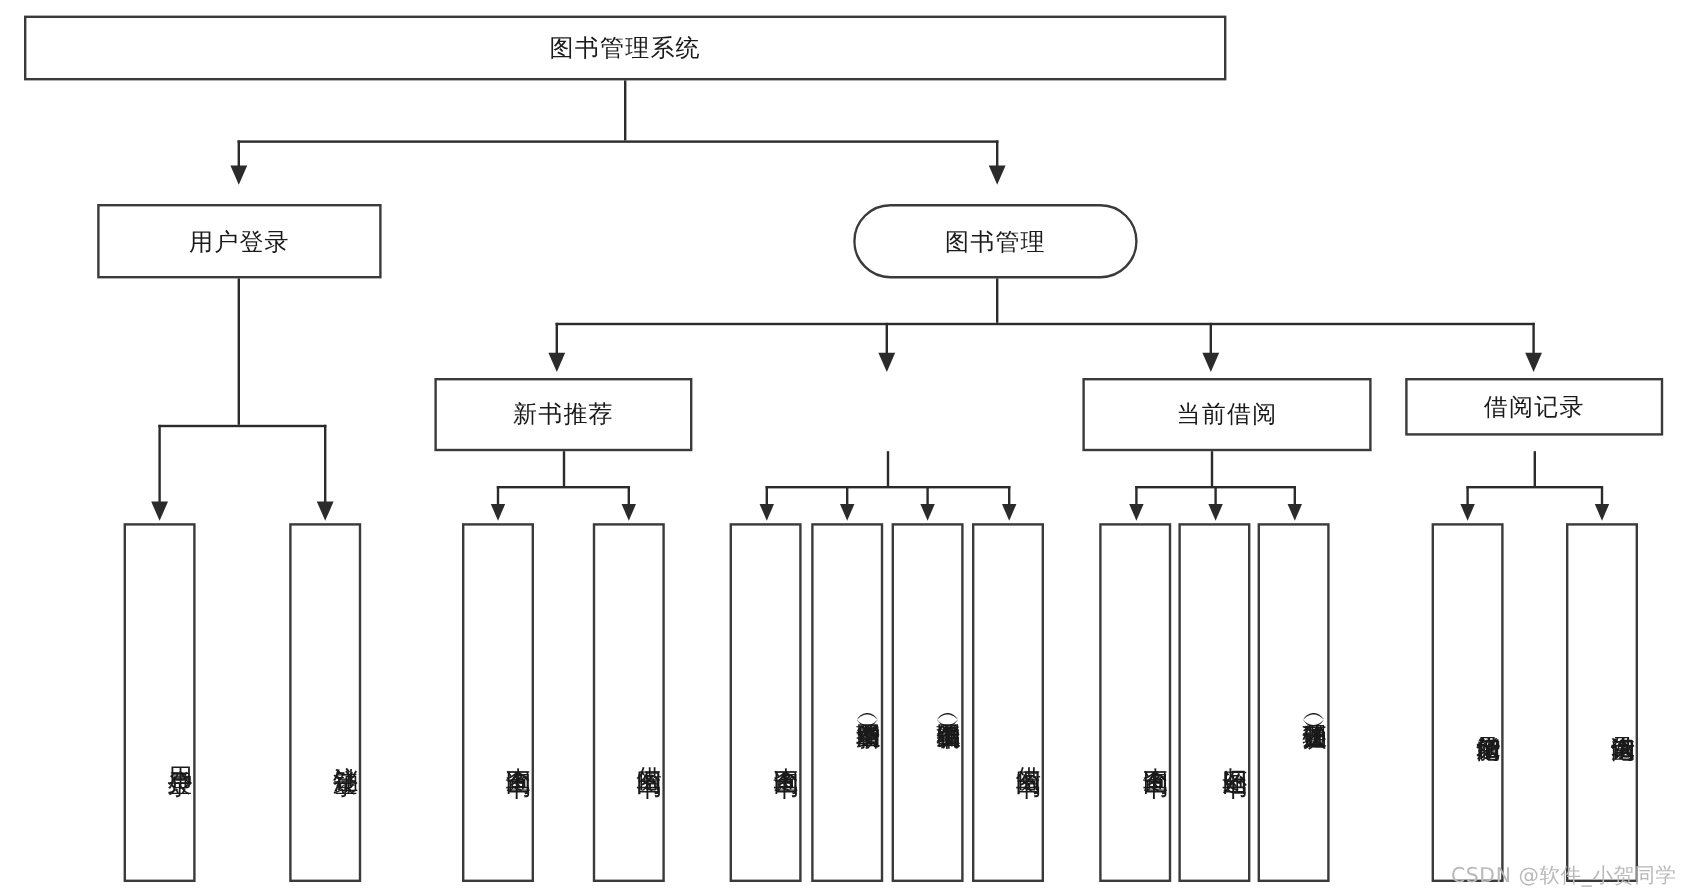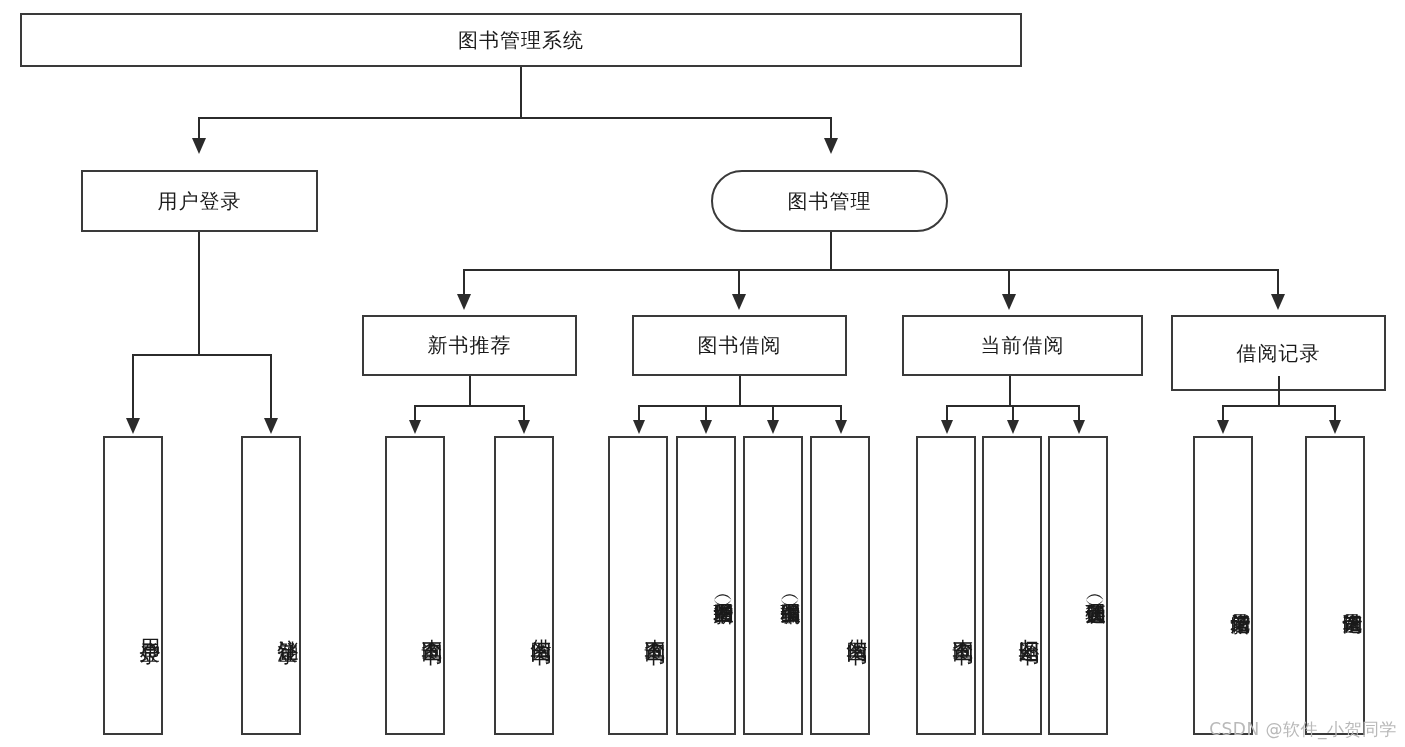--- a/index.html
+++ b/index.html
@@ -119,27 +119,24 @@
   <div class="edge v" style="left:738px; top:269px; height:27px;"></div>
   <div class="arrow" style="left:732px; top:294px;"></div>
   <div class="edge v" style="left:1008px; top:269px; height:27px;"></div>
   <div class="arrow" style="left:1002px; top:294px;"></div>
   <div class="edge v" style="left:1277px; top:269px; height:27px;"></div>
   <div class="arrow" style="left:1271px; top:294px;"></div>
 
   <div class="node horiz" style="left:362px; top:315px; width:215px; height:61px;">
     <span class="node-label">新书推荐</span>
   </div>
-  <div class="node horiz" style="left:632px; top:315px; width:215px; height:61px;">
-    <span class="node-label">图书借阅</span>
-  </div>
   <div class="node horiz" style="left:902px; top:315px; width:241px; height:61px;">
     <span class="node-label">当前借阅</span>
   </div>
-  <div class="node horiz" style="left:1171px; top:315px; width:215px; height:76px;">
+  <div class="node horiz" style="left:1171px; top:315px; width:215px; height:48px;">
     <span class="node-label">借阅记录</span>
   </div>
 
   <div class="edge v" style="left:469px; top:376px; height:29px;"></div>
   <div class="edge h" style="left:414px; top:405px; width:110px;"></div>
   <div class="edge v" style="left:414px; top:405px; height:17px;"></div>
   <div class="arrow small" style="left:409px; top:420px;"></div>
   <div class="edge v" style="left:523px; top:405px; height:17px;"></div>
   <div class="arrow small" style="left:518px; top:420px;"></div>
 

